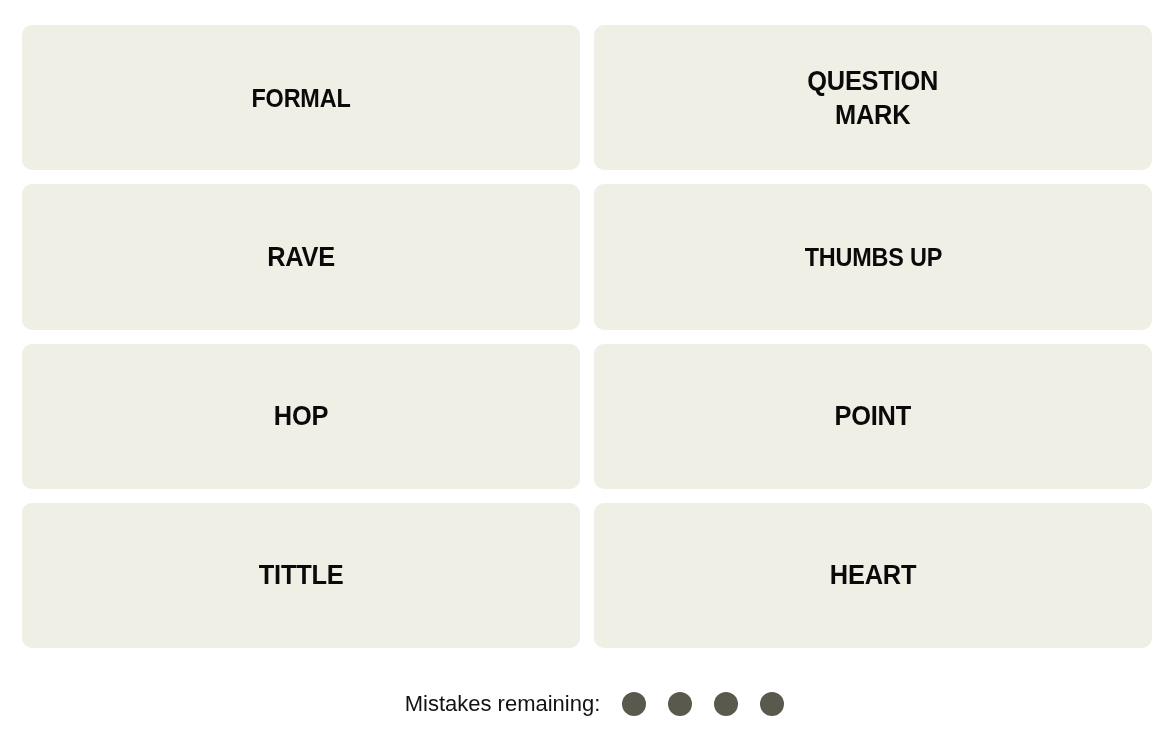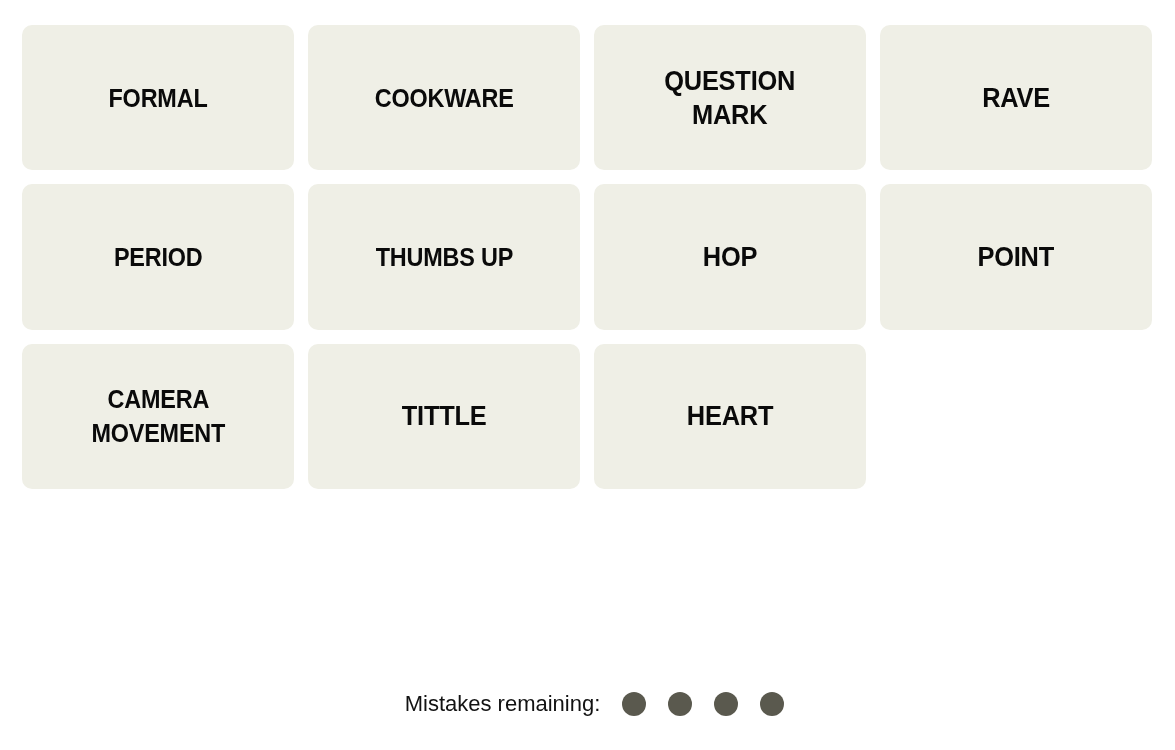--- a/index.html
+++ b/index.html
@@ -25,21 +25,21 @@
     align-items: center;
   }
 
   #tile-grid {
     position: absolute;
     left: 22px;
     top: 25px;
     width: 1130px;
     height: 623px;
     display: grid;
-    grid-template-columns: repeat(4, 1fr);
+    grid-template-columns: repeat(2, 1fr);
     grid-template-rows: repeat(4, 1fr);
     column-gap: 14px;
     row-gap: 14px;
   }
 
   .tile {
     background: #EFEFE6;
     border-radius: 10px;
     display: flex;
     align-items: center;
@@ -115,58 +115,48 @@
 <body>
 
 <div id="game-board">
 
   <div id="tile-grid">
 
     <div class="tile">
       <span class="tile-label wide">FORMAL</span>
     </div>
 
-    <div class="tile">
-      <span class="tile-label wide">COOKWARE</span>
-    </div>
 
     <div class="tile">
       <span class="tile-label two-line">QUESTION
 MARK</span>
     </div>
 
     <div class="tile">
       <span class="tile-label">RAVE</span>
     </div>
 
-    <div class="tile">
-      <span class="tile-label wide">PERIOD</span>
-    </div>
 
     <div class="tile">
       <span class="tile-label wide">THUMBS UP</span>
     </div>
 
 
 
 
     <div class="tile">
       <span class="tile-label">HOP</span>
     </div>
 
 
 
     <div class="tile">
       <span class="tile-label">POINT</span>
     </div>
 
-    <div class="tile">
-      <span class="tile-label two-line wide">CAMERA
-MOVEMENT</span>
-    </div>
 
     <div class="tile">
       <span class="tile-label">TITTLE</span>
     </div>
 
     <div class="tile">
       <span class="tile-label">HEART</span>
     </div>
 
   </div>

